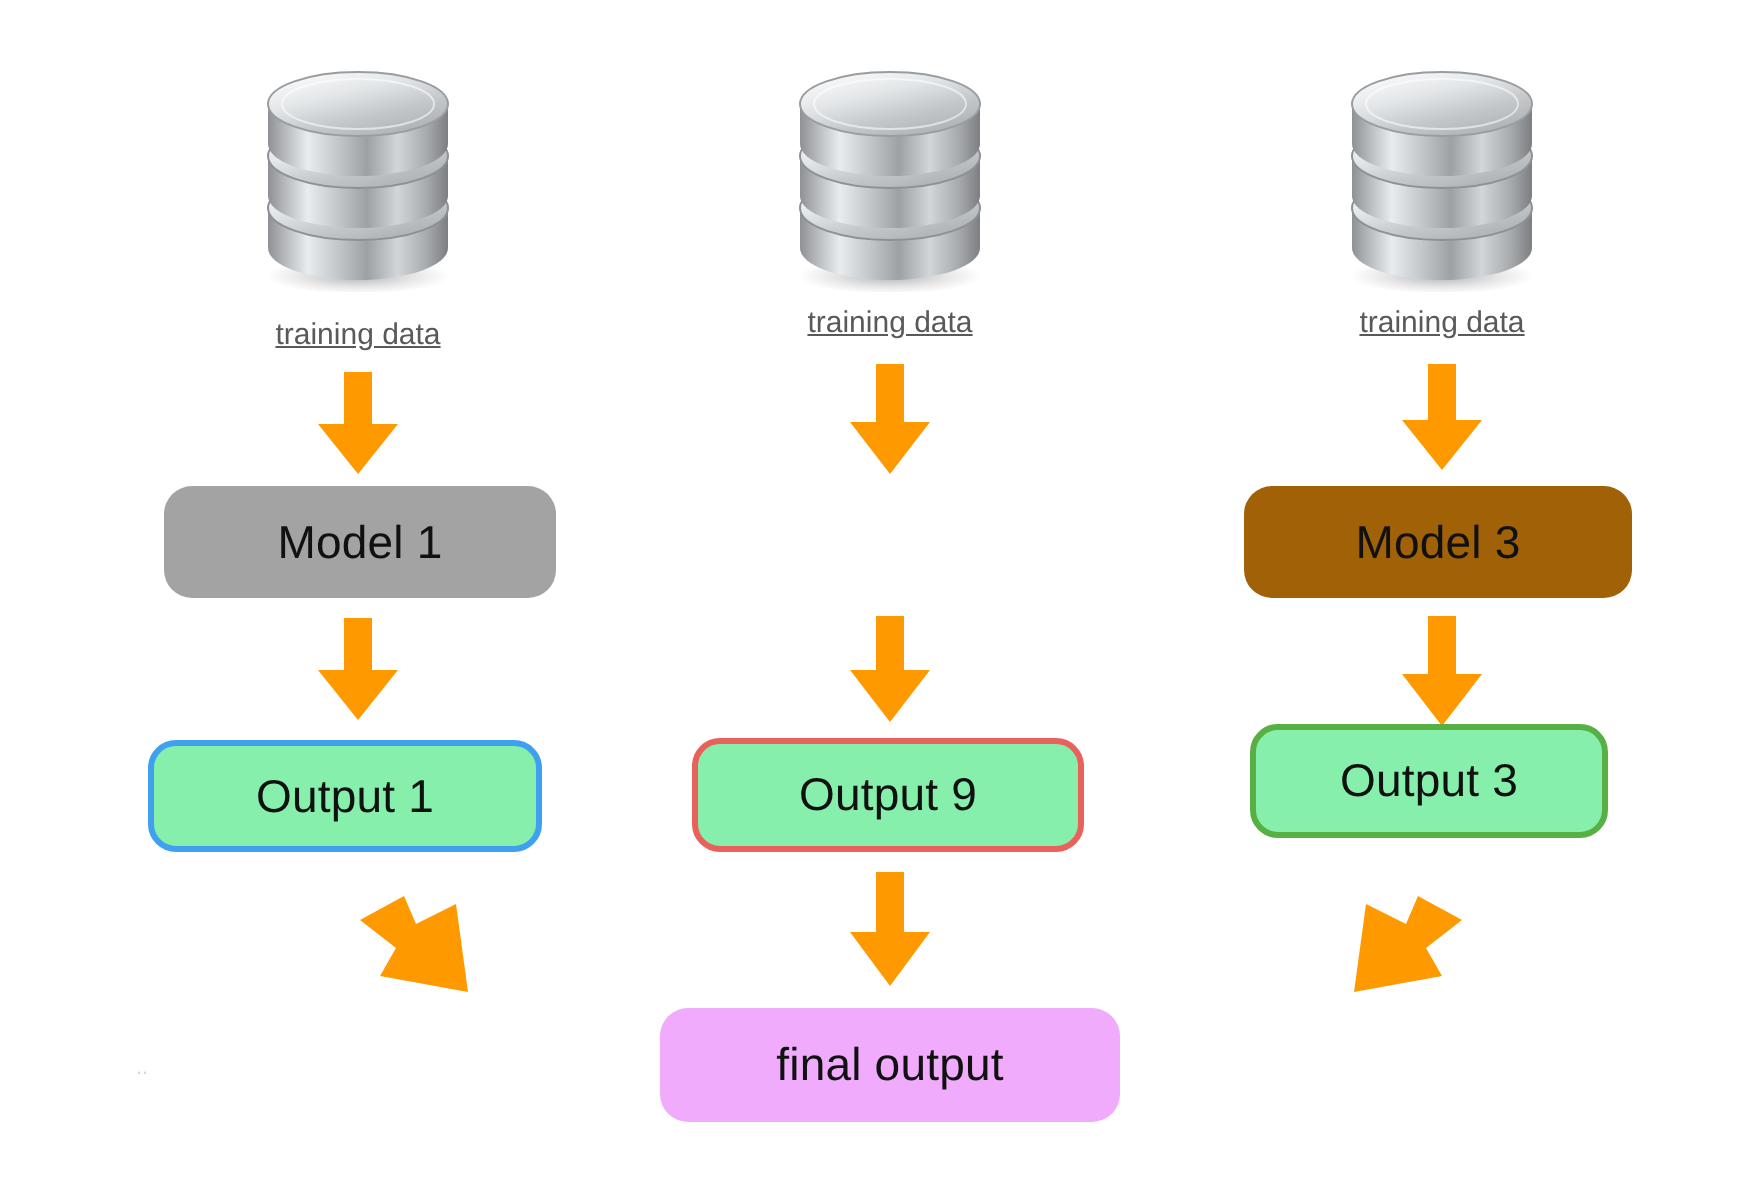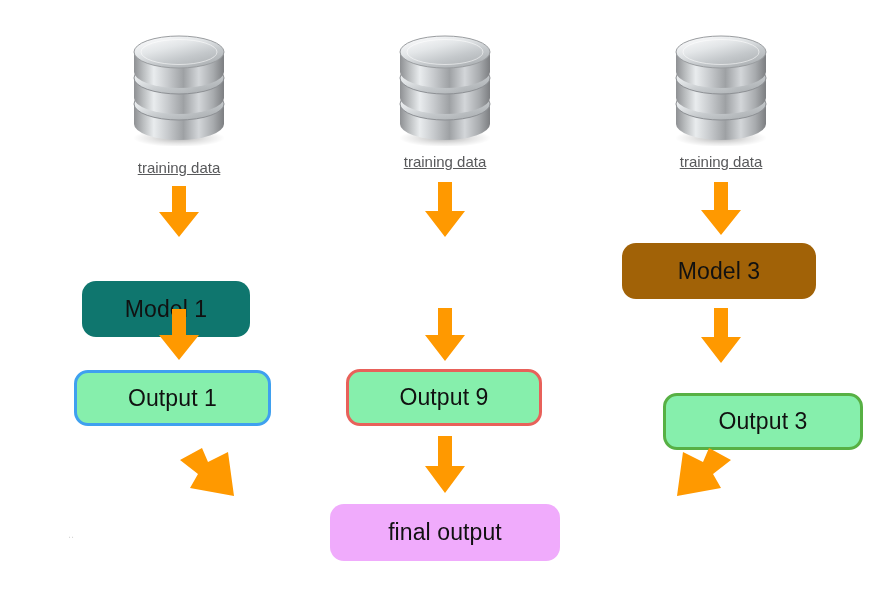--- a/index.html
+++ b/index.html
@@ -124,21 +124,21 @@
     </svg>
   </div>
   <div class="db-caption" style="left:69px; top:159px;">training data</div>
 
   <div class="arrow-down" style="left:155px; top:186px;">
     <svg width="48" height="52" viewBox="0 0 48 52">
       <path d="M17 0 L31 0 L31 26 L44 26 L24 51 L4 26 L17 26 Z" fill="#ff9900"></path>
     </svg>
   </div>
 
-  <div class="node-box filled" style="left:82px; top:243px; width:168px; height:56px; background:#0f766e;margin-top:38px;">
+  <div class="node-box filled" style="left:82px; top:243px; width:196px; height:56px; background:#a3a3a3;">
     <span>Model 1</span>
   </div>
 
   <div class="arrow-down" style="left:155px; top:309px;">
     <svg width="48" height="52" viewBox="0 0 48 52">
       <path d="M17 0 L31 0 L31 26 L44 26 L24 51 L4 26 L17 26 Z" fill="#ff9900"></path>
     </svg>
   </div>
 
   <div class="node-box outlined" style="left:74px; top:370px; width:197px; height:56px; border-color:#3fa0ef;">
@@ -219,21 +219,21 @@
   <div class="node-box filled" style="left:622px; top:243px; width:194px; height:56px; background:#a16207;">
     <span>Model 3</span>
   </div>
 
   <div class="arrow-down" style="left:697px; top:308px;">
     <svg width="48" height="56" viewBox="0 0 48 56">
       <path d="M17 0 L31 0 L31 29 L44 29 L24 55 L4 29 L17 29 Z" fill="#ff9900"></path>
     </svg>
   </div>
 
-  <div class="node-box outlined" style="left:625px; top:393px; width:200px; height:57px; border-color:#57b044;margin-left:38px;">
+  <div class="node-box outlined" style="left:625px; top:362px; width:179px; height:57px; border-color:#57b044;">
     <span>Output 3</span>
   </div>
 
   <div class="arrow-diag" style="left:663px; top:446px;">
     <svg width="70" height="56" viewBox="0 0 70 56">
       <path d="M68 14 L46 2 L40 16 L20 6 L14 50 L58 42 L50 28 Z" fill="#ff9900"></path>
     </svg>
   </div>
 
   <div class="node-box filled" style="left:330px; top:504px; width:230px; height:57px; background:#f0abfc;">

